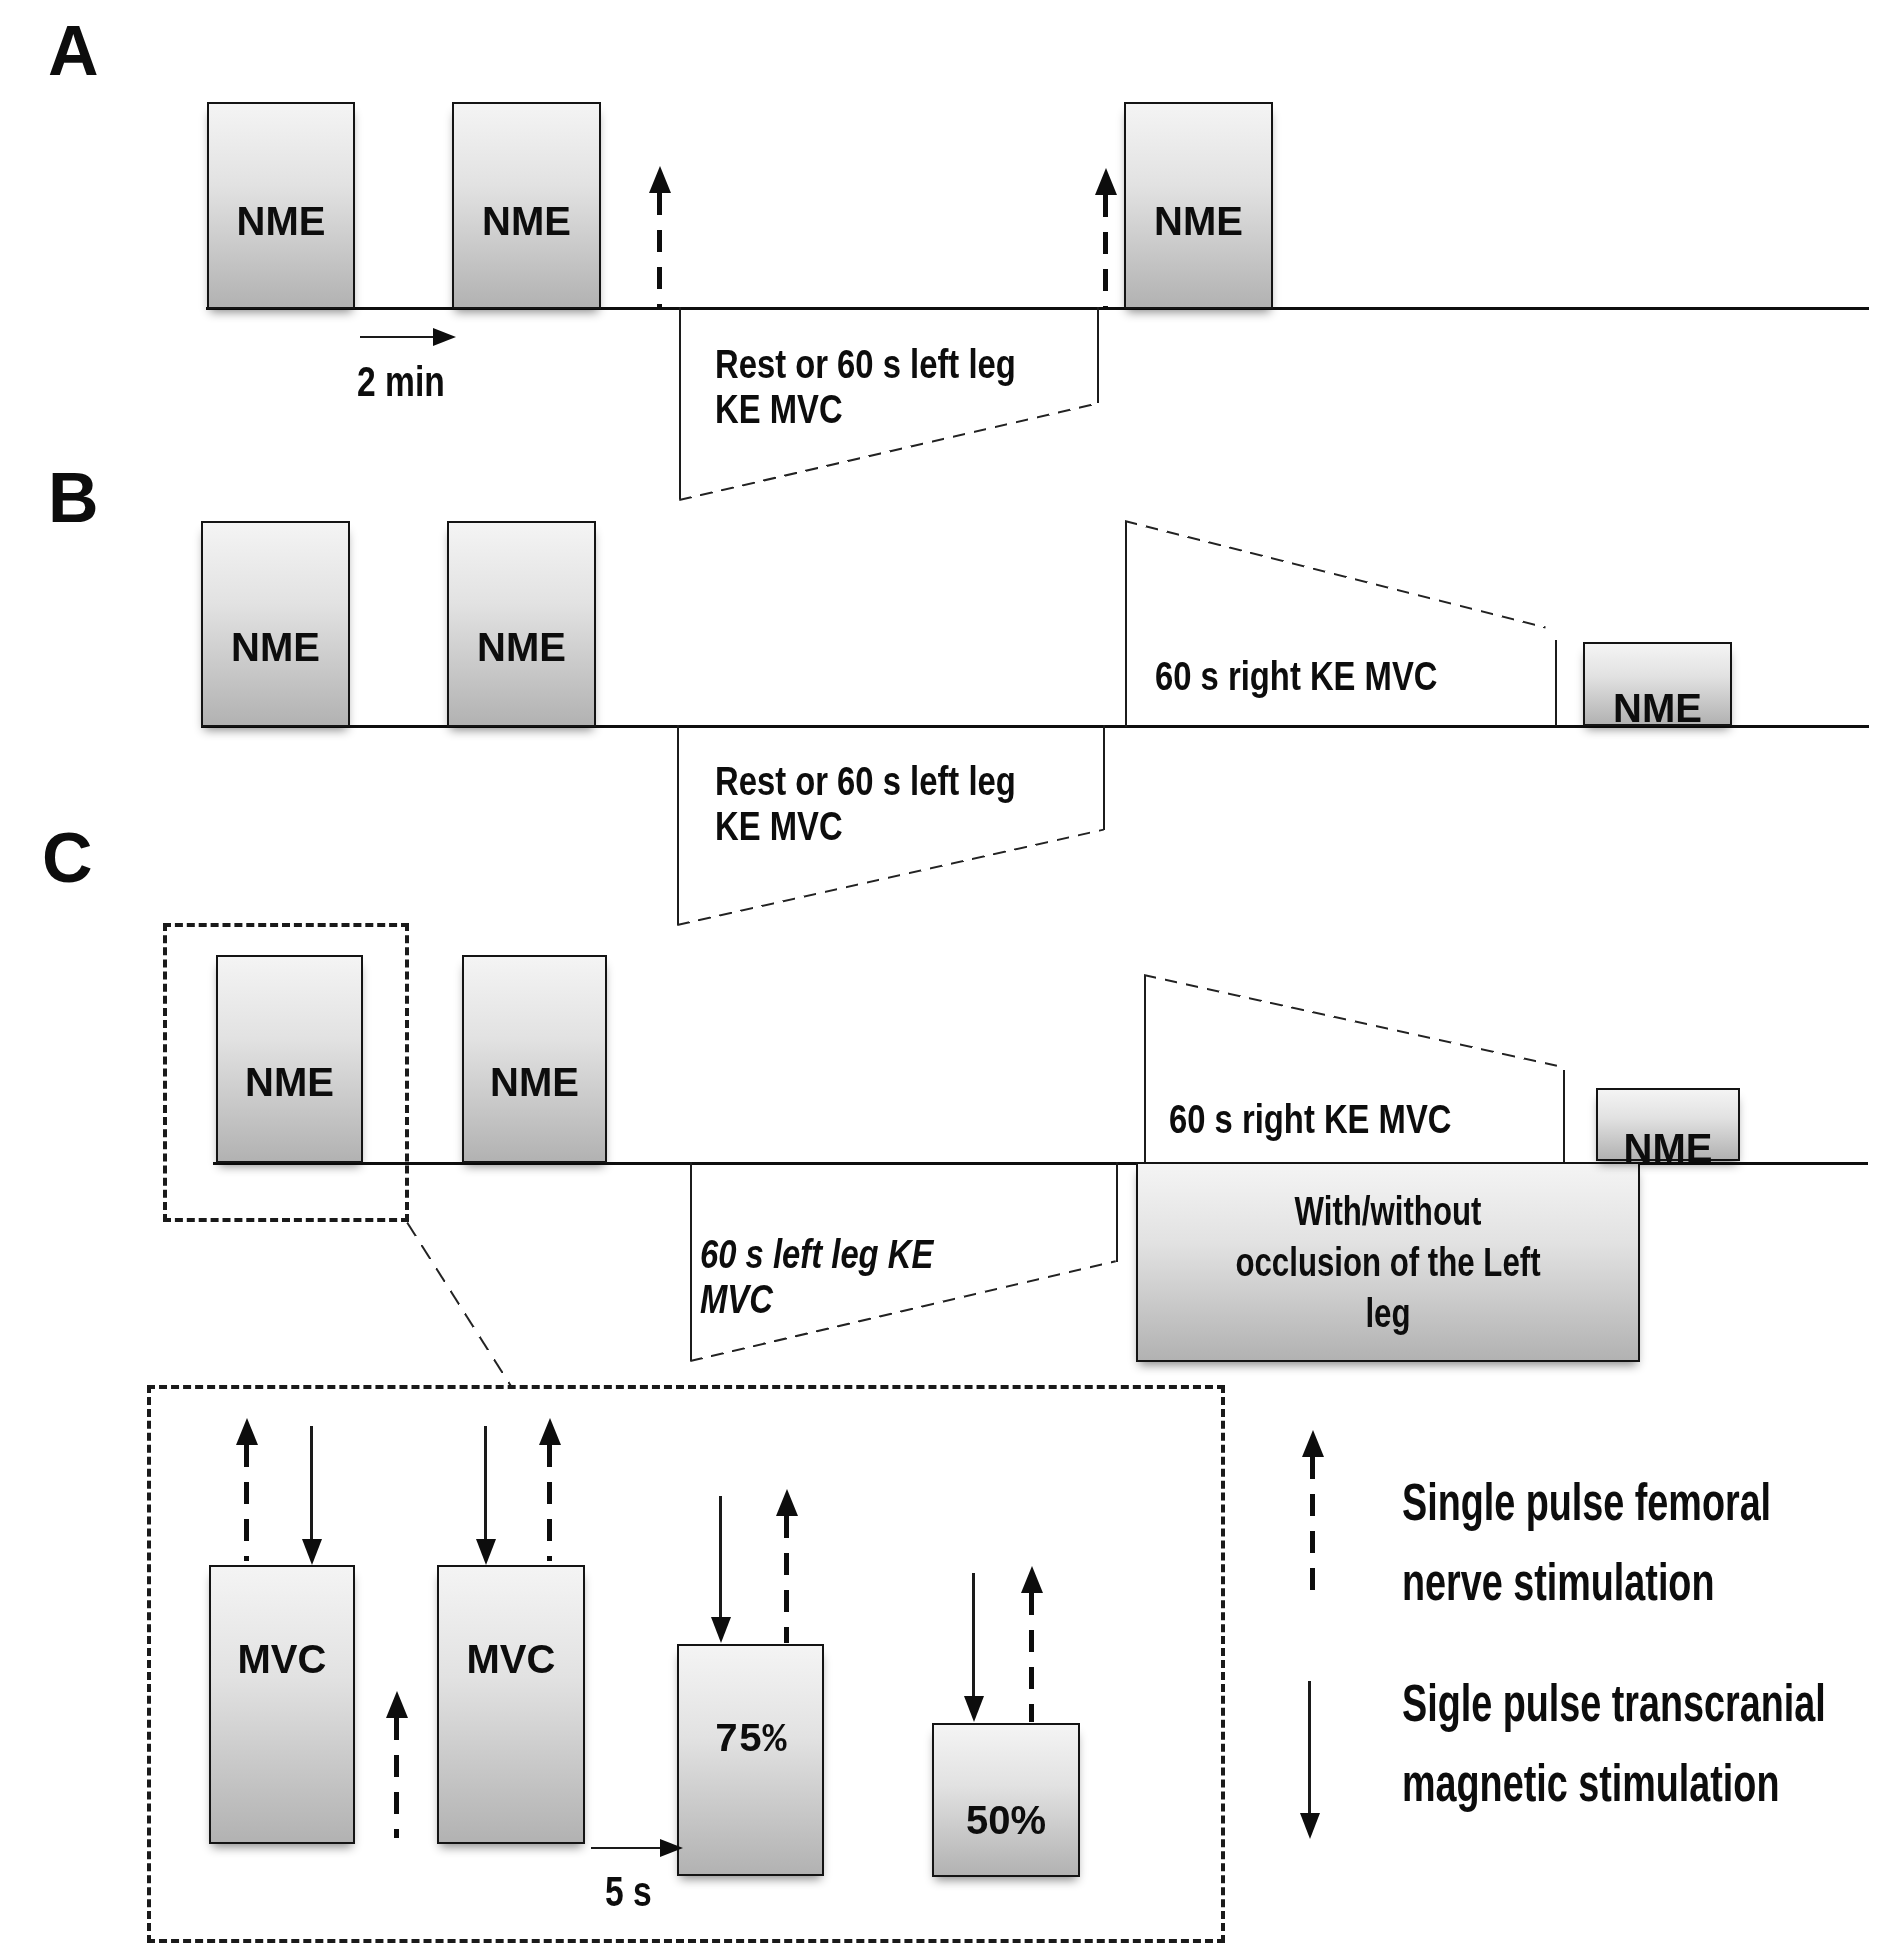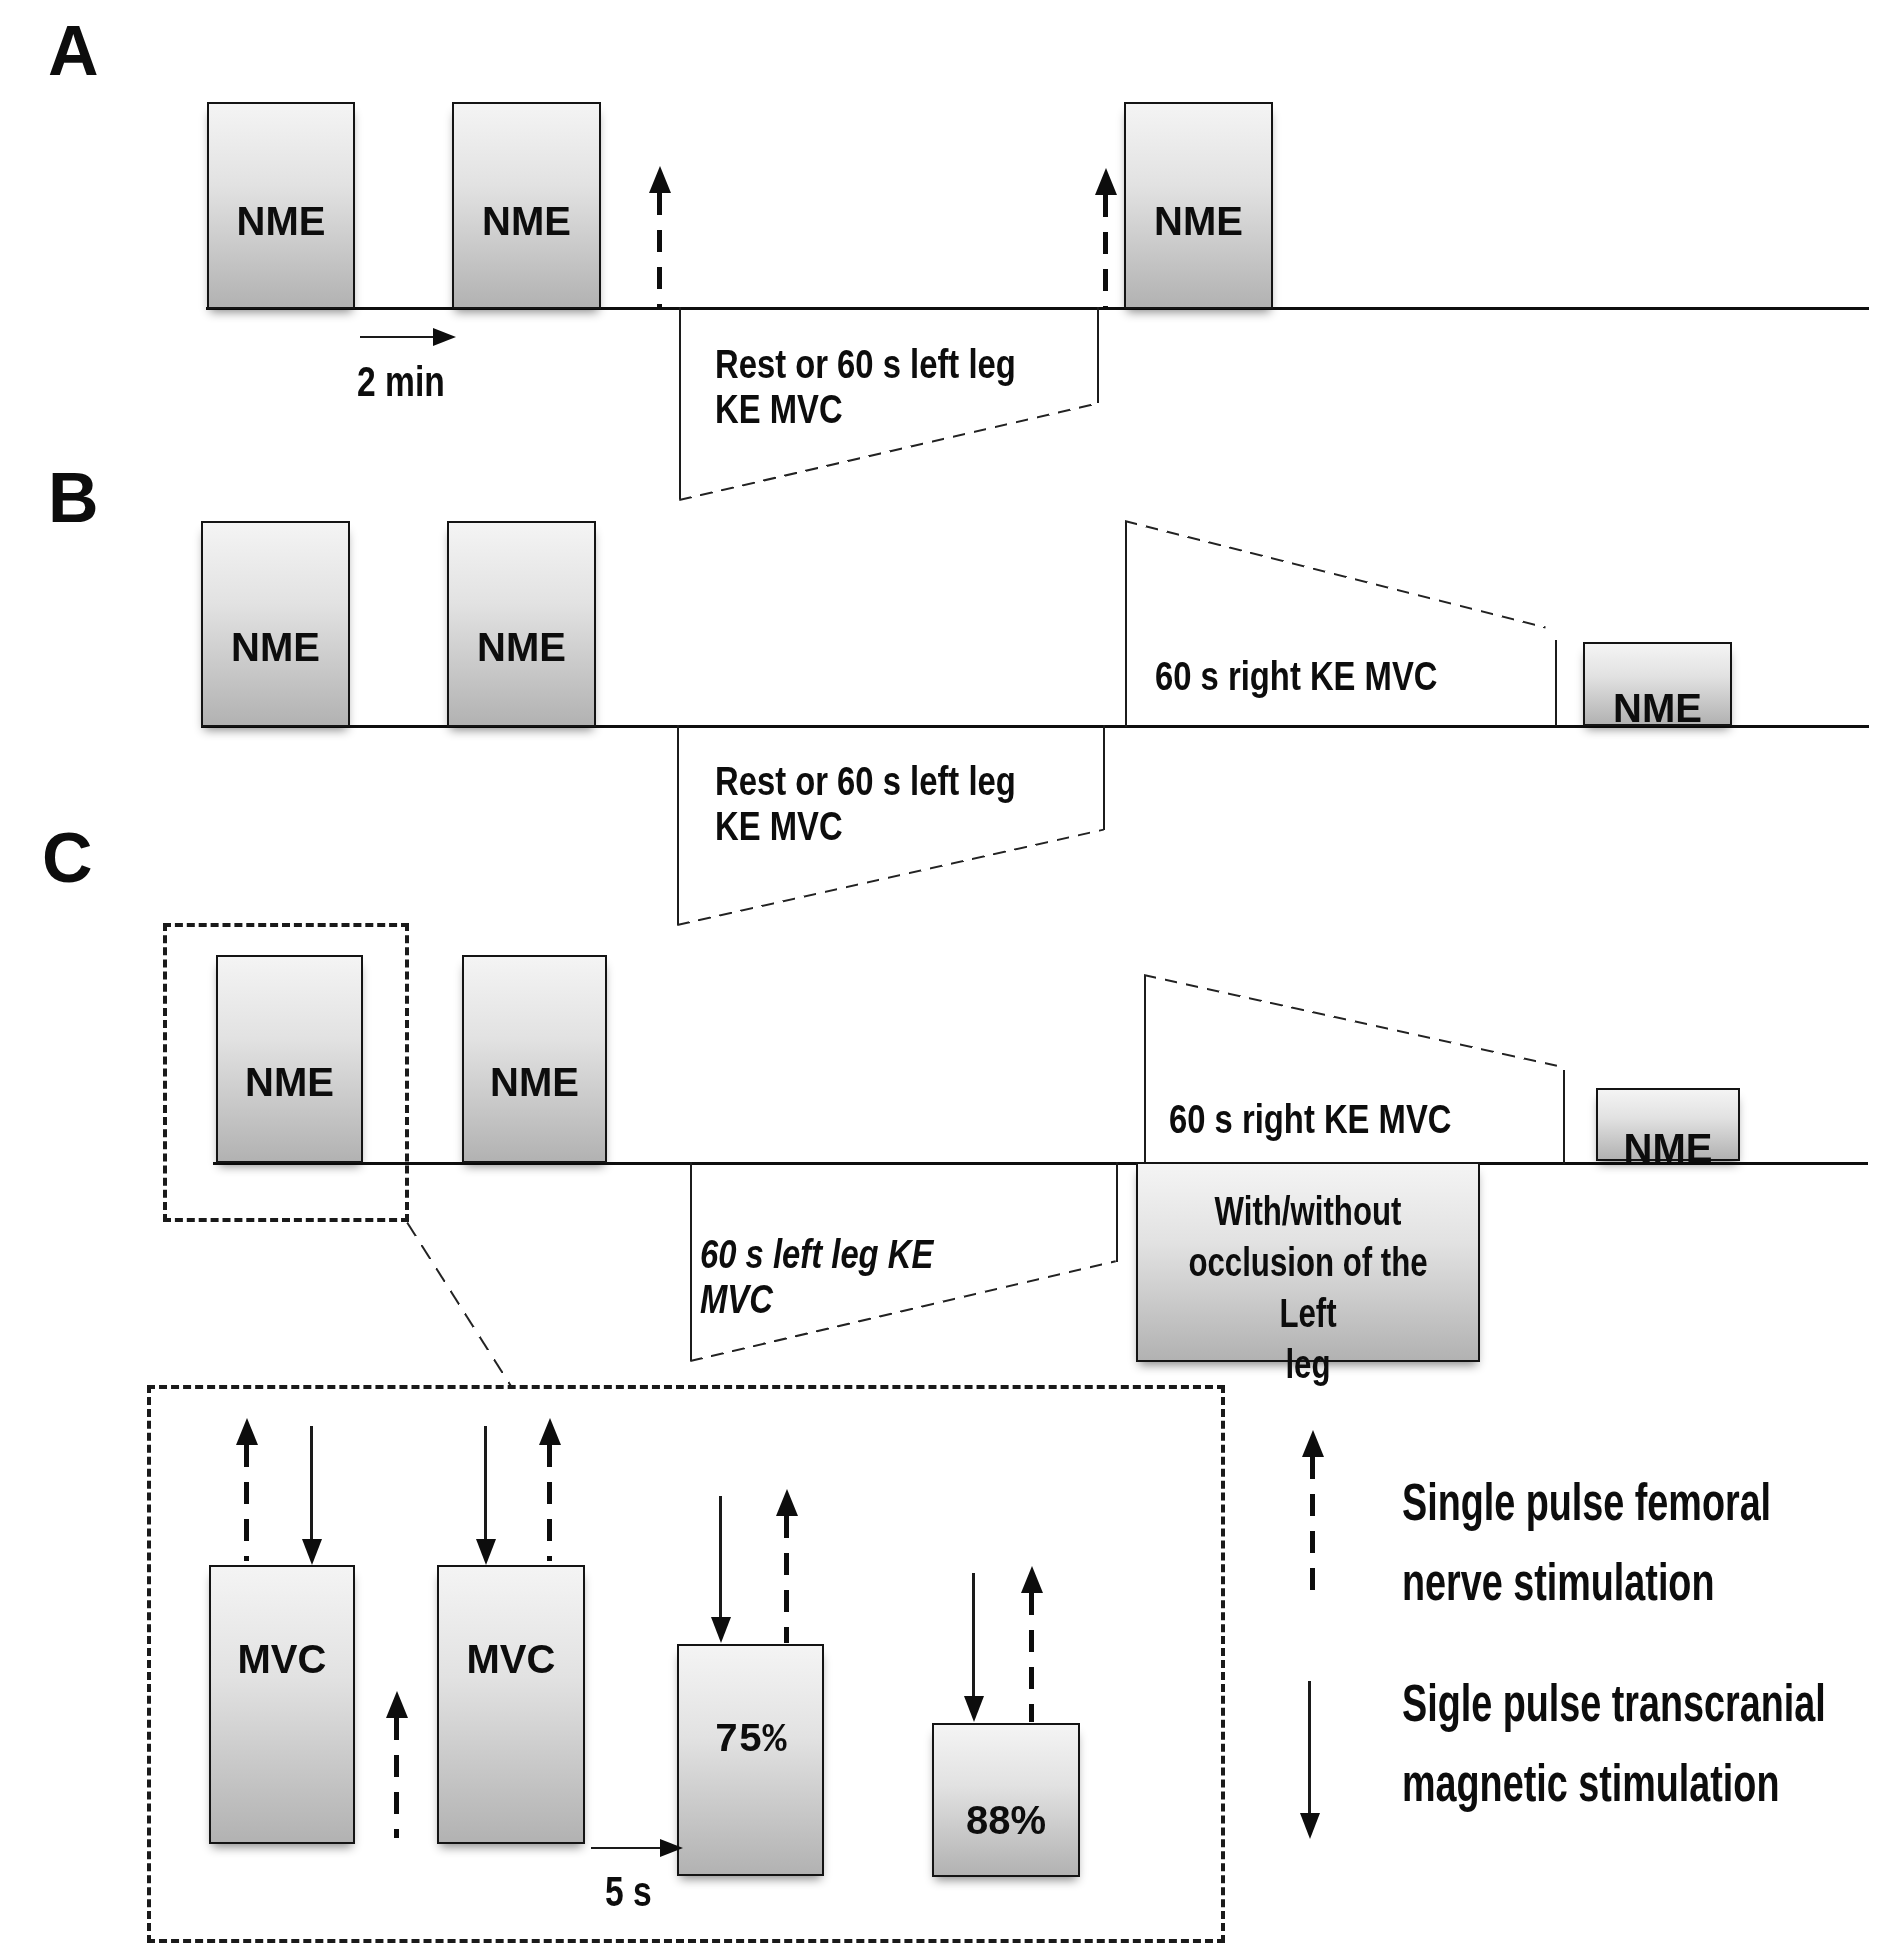--- a/index.html
+++ b/index.html
@@ -138,21 +138,21 @@
   <span class="cond"><span>60 s left leg KE</span><br><span>MVC</span></span>
 </div>
 
 <div class="vl" style="left:1144px;top:975px;height:189px;"></div>
 <div class="diag" style="left:1144px;top:974px;width:423px;transform:rotate(12.4deg);"></div>
 <div class="vl" style="left:1563px;top:1070px;height:94px;"></div>
 <div class="txt" style="left:1169px;top:1097px;">
   <span class="cond">60 s right KE MVC</span>
 </div>
 
-<div class="gbox" style="left:1136px;top:1162px;width:344px;height:200px;">
+<div class="gbox" style="left:1136px;top:1162px;width:504px;height:200px;">
   <div style="font-size:40px;line-height:51px;padding-top:22px;transform:scaleX(0.78);transform-origin:50% 0;">
     <span>With/without</span><br>
     <span>occlusion of the Left</span><br>
     <span>leg</span>
   </div>
 </div>
 
 <div class="gbox ctr" style="left:1596px;top:1088px;width:144px;height:73px;">
   <div class="lbl">NME</div>
 </div>
@@ -162,21 +162,21 @@
 <div class="gbox" style="left:209px;top:1565px;width:146px;height:279px;">
   <div class="lbl" style="padding-top:22px;">MVC</div>
 </div>
 <div class="gbox" style="left:437px;top:1565px;width:148px;height:279px;">
   <div class="lbl" style="padding-top:22px;">MVC</div>
 </div>
 <div class="gbox" style="left:677px;top:1644px;width:147px;height:232px;">
   <div class="lbl" style="padding-top:24px;font-family:Liberation Mono, monospace;">75%</div>
 </div>
 <div class="gbox" style="left:932px;top:1723px;width:148px;height:154px;">
-  <div class="lbl" style="padding-top:25px;">88%</div>
+  <div class="lbl" style="padding-top:25px;">50%</div>
 </div>
 
 <div class="dau" style="left:235px;top:1418px;height:143px;">
   <div class="head"></div>
     <div class="shaft"></div>
 </div>
 <div class="sda" style="left:300px;top:1426px;height:139px;">
   <div class="shaft"></div>
     <div class="head"></div>
 </div>

